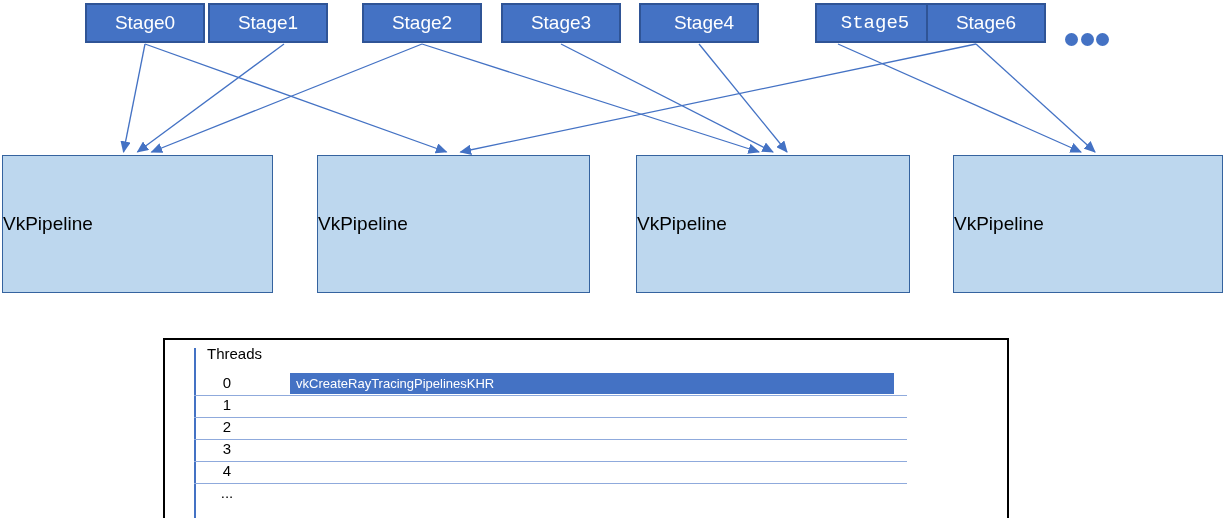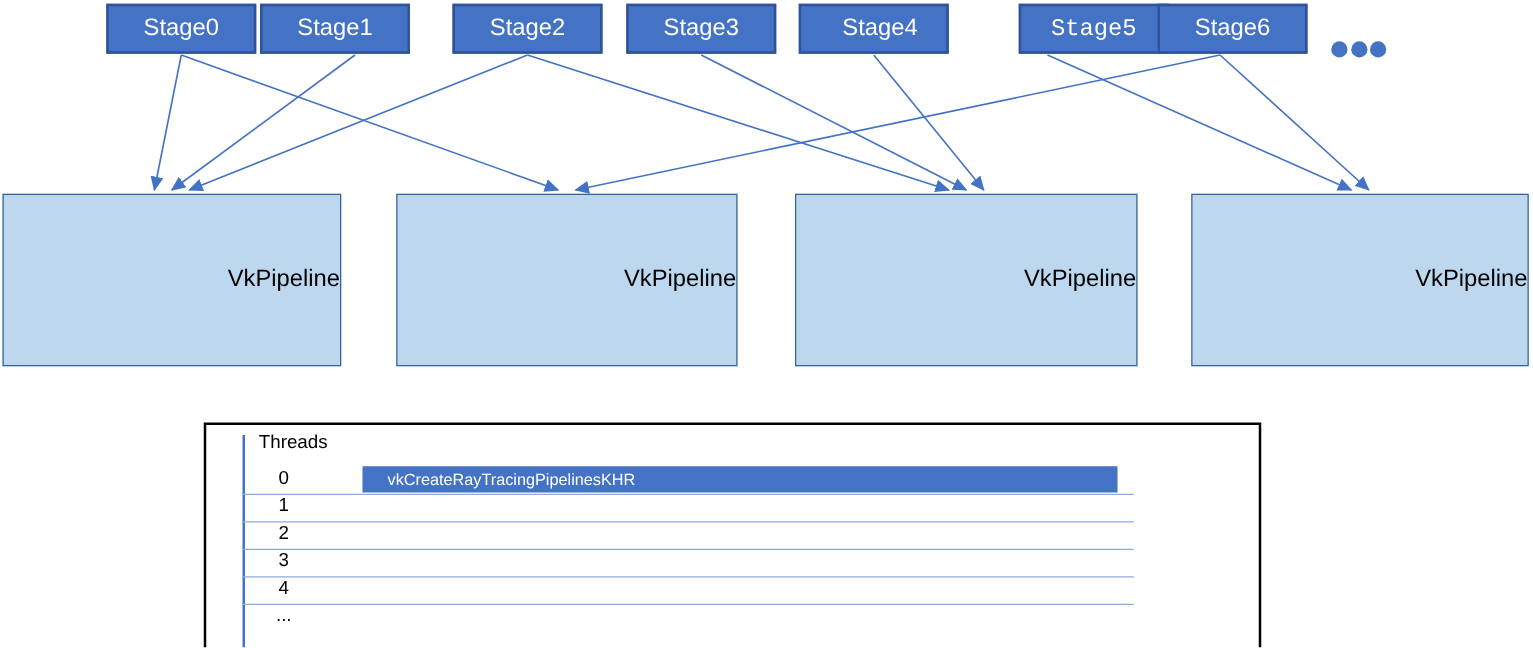--- a/index.html
+++ b/index.html
@@ -9,39 +9,39 @@
   }
   .stage-box{
     position:absolute;top:3px;width:120px;height:40px;
     background:#4472C4;border:2px solid #2F5496;box-sizing:border-box;
     display:flex;align-items:center;justify-content:center;
     color:#fff;font-size:19px;
   }
   .pipeline-box{
     position:absolute;top:155px;height:138px;
     background:#BDD7EE;border:1.5px solid #35639F;box-sizing:border-box;
-    display:flex;align-items:center;justify-content:flex-end;
+    display:flex;align-items:center;justify-content:flex-start;
     color:#000;font-size:19px;
   }
   .dot{
     position:absolute;width:13px;height:13px;border-radius:50%;
     background:#4472C4;top:33px;
   }
   #connector-svg{position:absolute;left:0;top:0;pointer-events:none;}
   #timeline-chart{
     position:absolute;left:163px;top:338px;width:846px;height:196px;
     border:2px solid #000;box-sizing:border-box;background:#fff;
   }
   #threads-title{position:absolute;left:42px;top:5px;font-size:15px;color:#000;}
   #thread-axis-line{position:absolute;left:29px;top:8px;width:1.5px;height:176px;background:#4472C4;}
   .row-label{position:absolute;left:40px;width:44px;text-align:center;font-size:15px;color:#000;}
   .row-line{position:absolute;left:29px;width:713px;height:1.3px;background:#8FAADC;}
   .gantt-bar{
     position:absolute;left:125px;width:604px;height:21px;background:#4472C4;
-    color:#fff;font-size:13px;display:flex;align-items:center;padding-left:20px;
+    color:#fff;font-size:13px;display:flex;align-items:center;padding-left:6px;
     box-sizing:border-box;white-space:nowrap;overflow:hidden;
   }
   #time-label{position:absolute;left:730px;top:156px;width:100px;text-align:right;font-size:15px;color:#000;margin-top:24px;}
   #time-arrow-line{position:absolute;left:10px;top:184px;width:812px;height:4px;background:#2F5496;}
   #time-arrowhead{
     position:absolute;left:820px;top:180px;width:0;height:0;
     border-left:11px solid #2F5496;border-top:6px solid transparent;border-bottom:6px solid transparent;
   }
 </style>
 </head>

